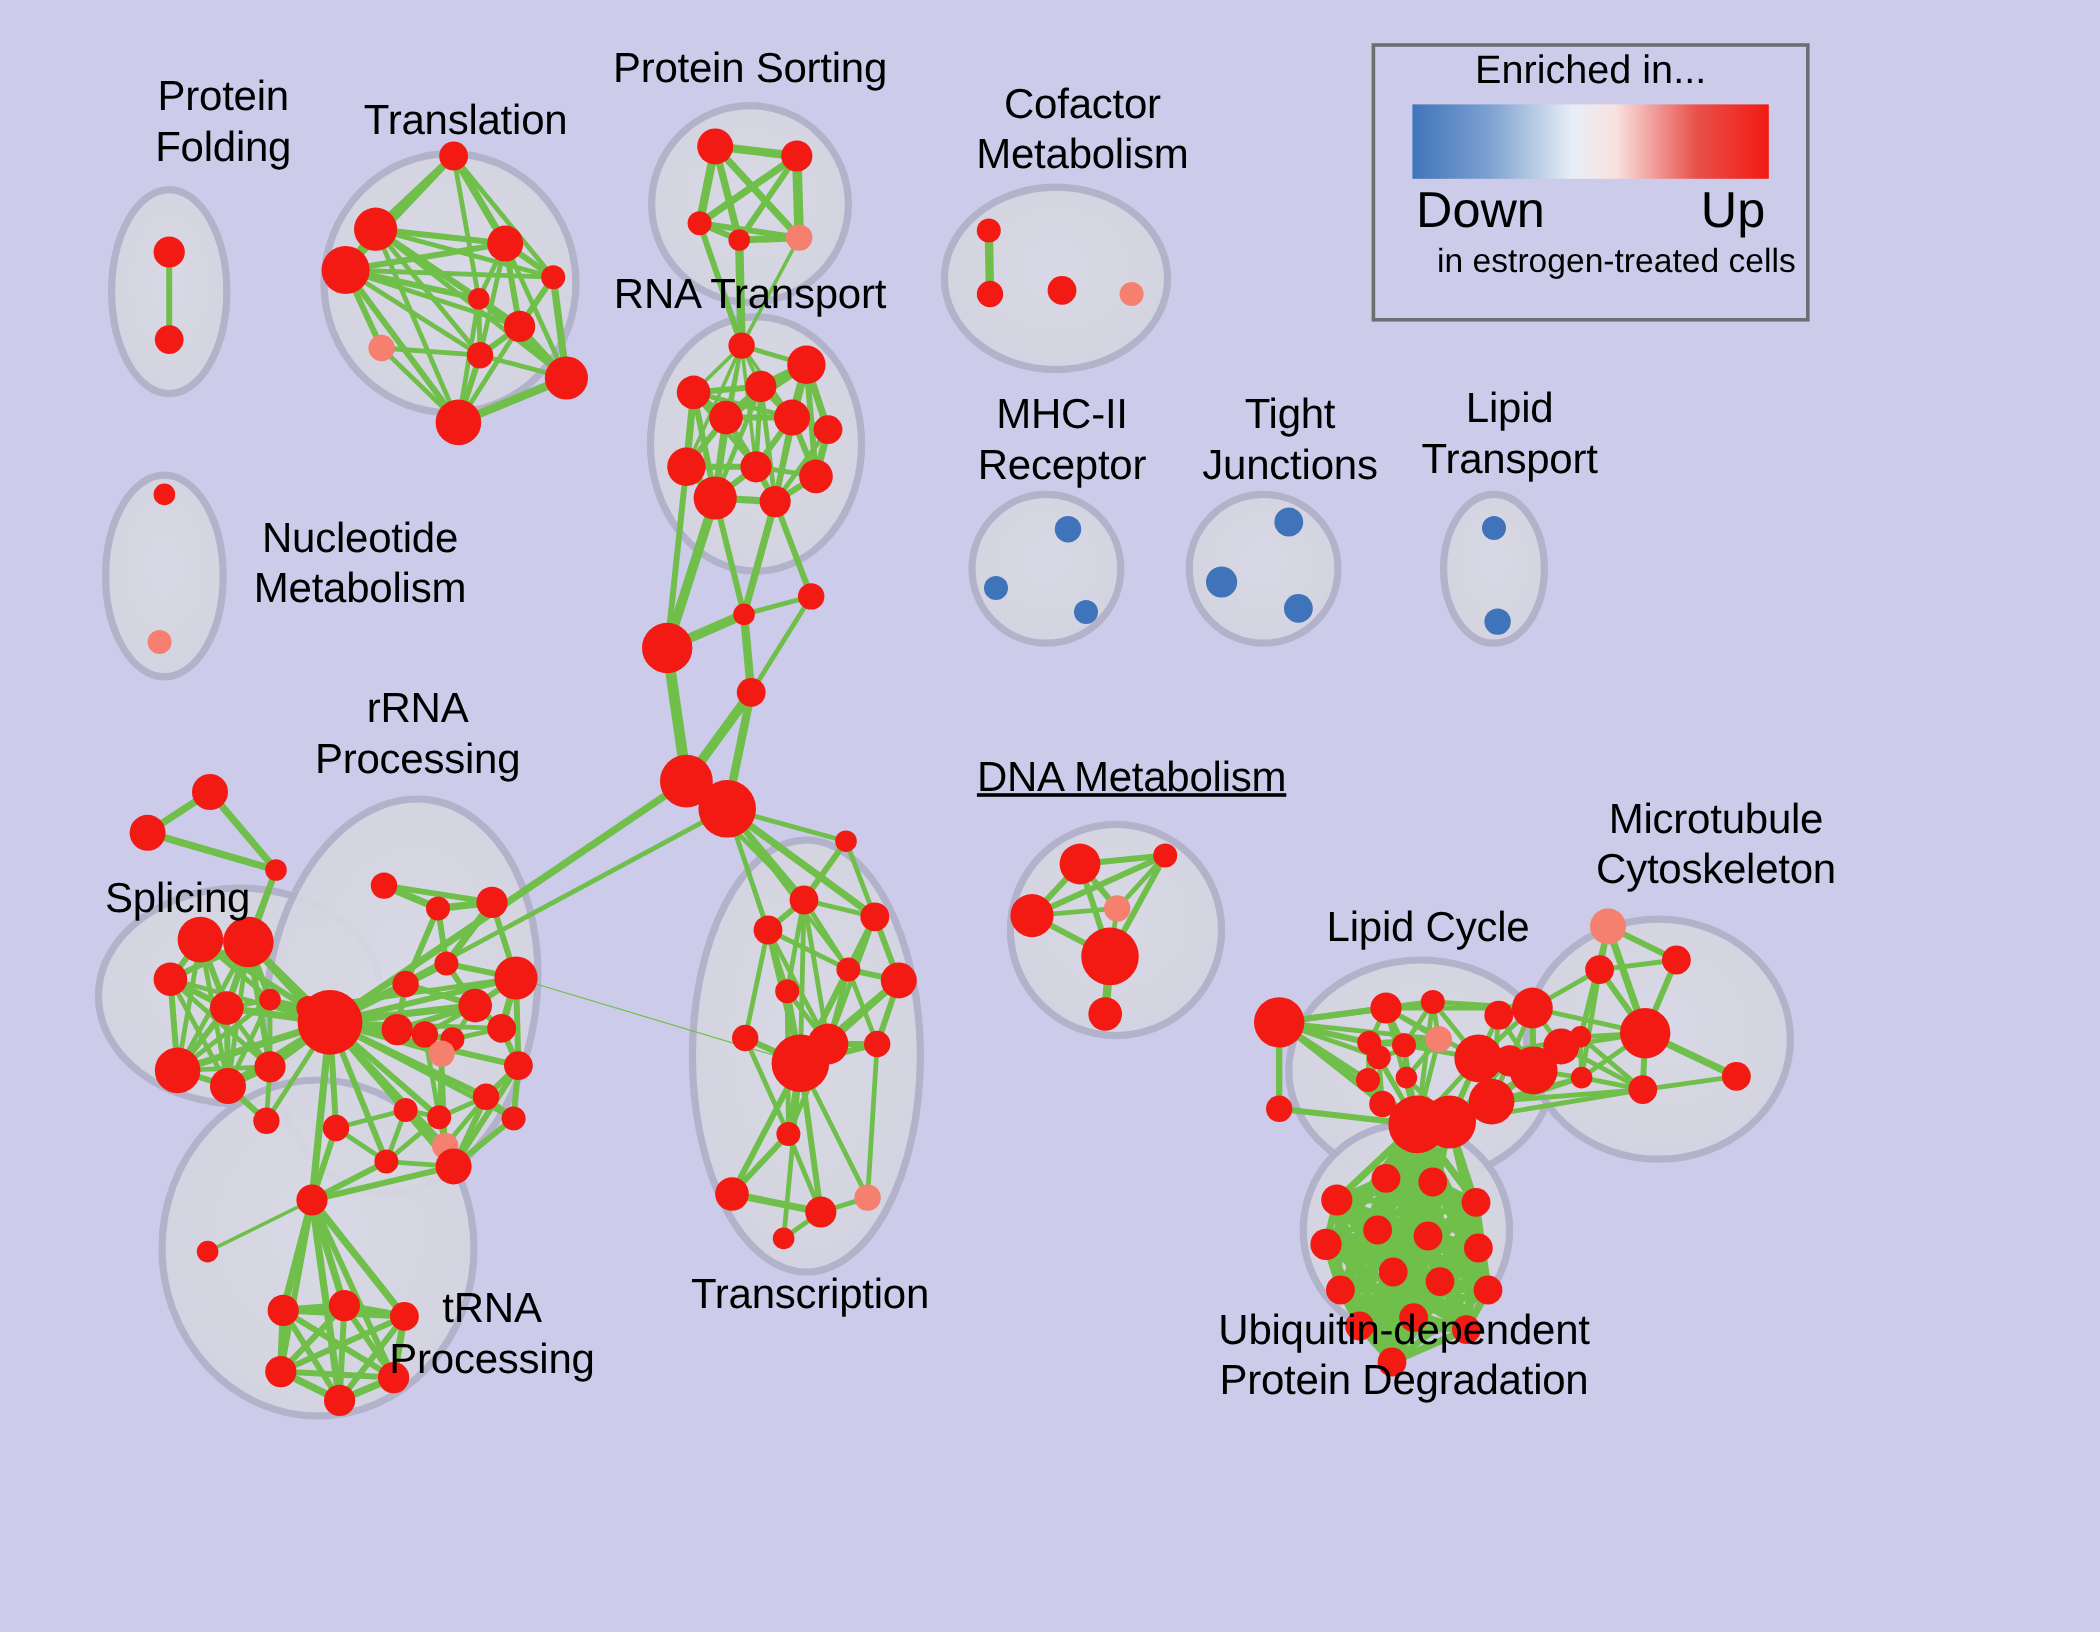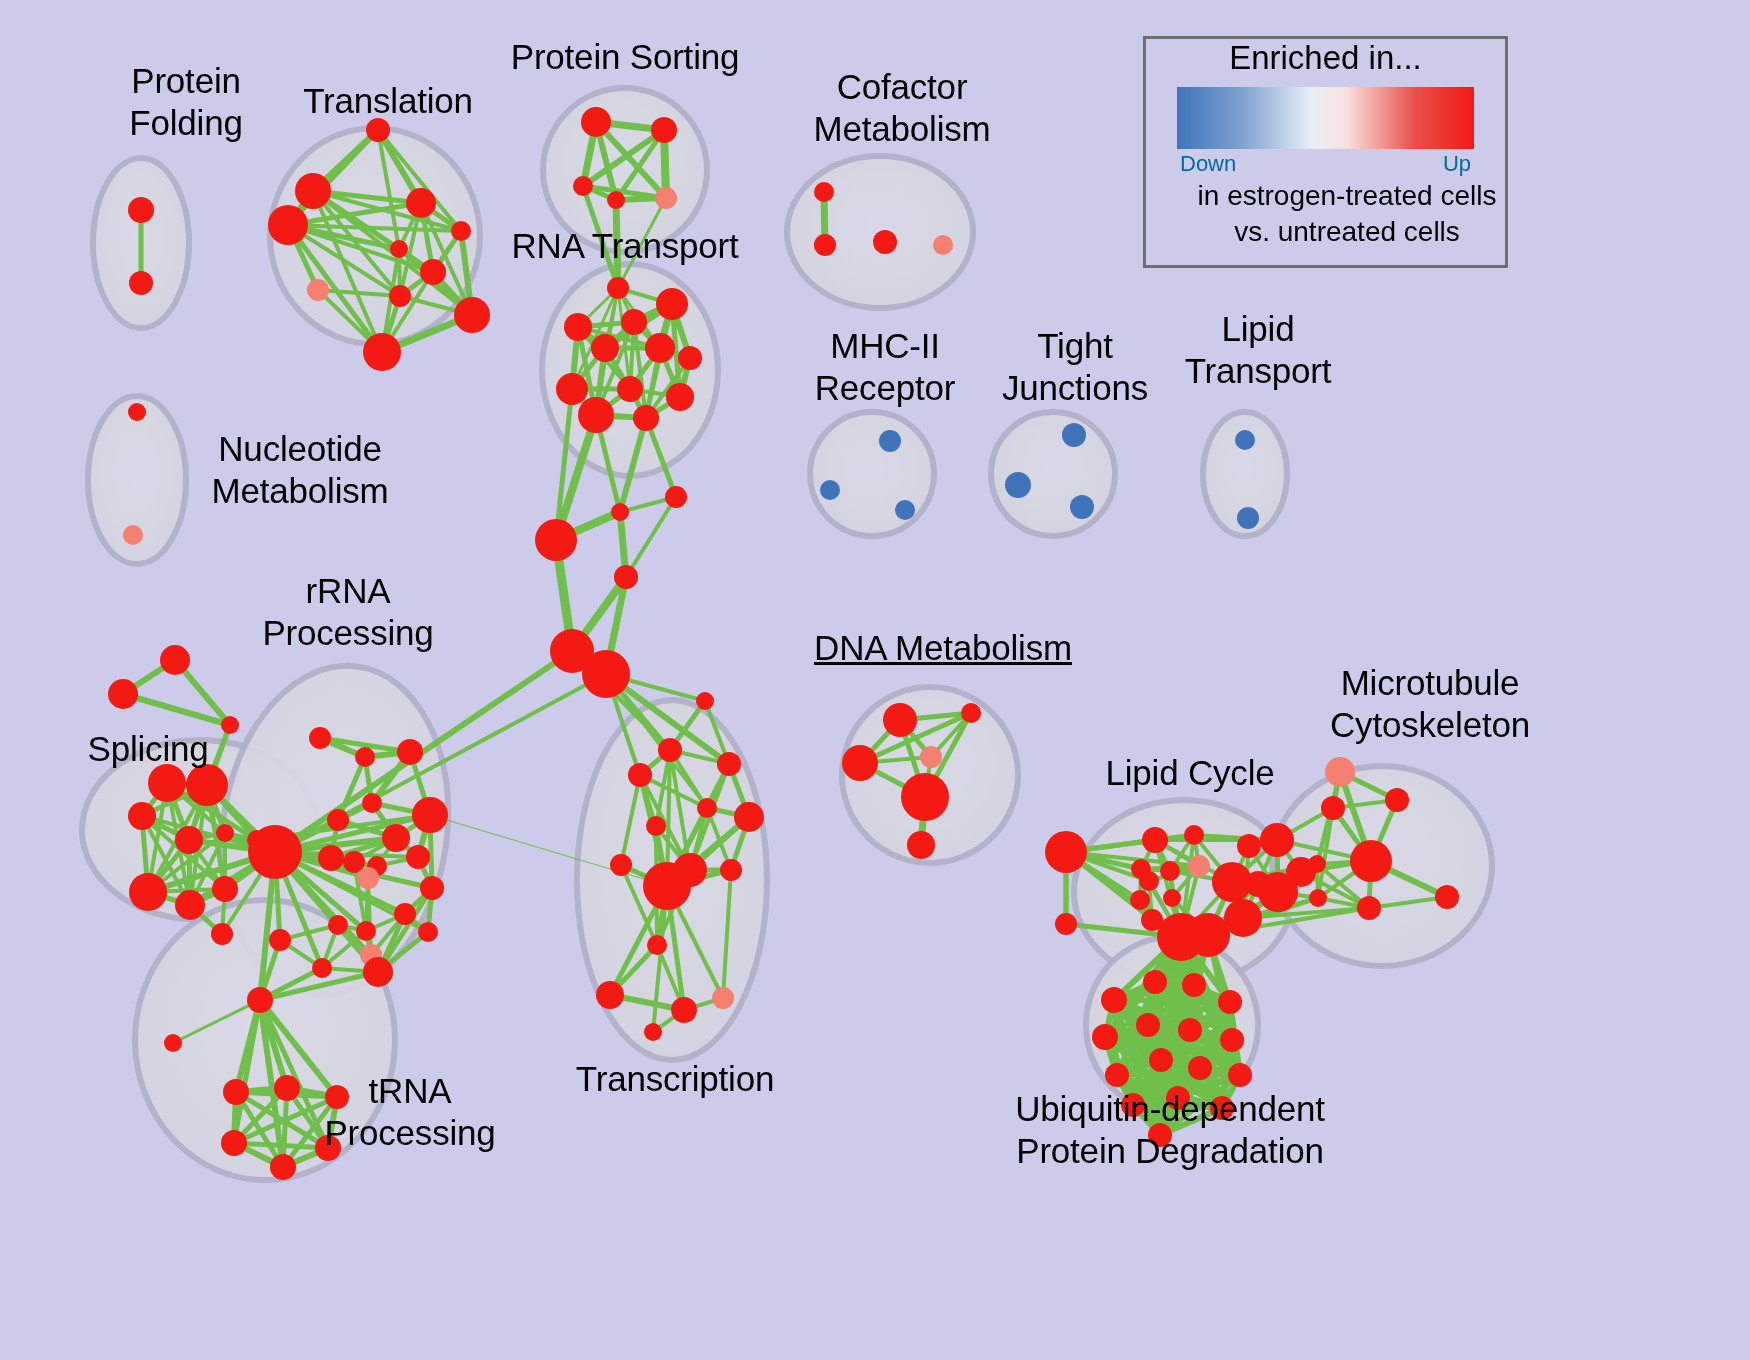--- a/index.html
+++ b/index.html
@@ -28,21 +28,21 @@
     background:#ccccea;
     text-align:center;
   }
   #legend .lg-title{font-size:33px;color:#000;}
   #legend .lg-bar{
     height:62px;margin:10px auto 0 auto;
     background:linear-gradient(to right,#3f74ba 0%,#7fa2d0 22%,#e8eef6 45%,#f8e2e0 57%,#e8504a 80%,#f21a12 100%);
   }
   #legend .lg-ends{
     display:flex;justify-content:space-between;
-    font-size:22px;color:#0369a1;margin:2px 34px 0 34px;
+    font-size:42px;color:#000000;margin:2px 34px 0 34px;
   }
   #legend .lg-sub{font-size:28px;color:#000;line-height:34px;margin-top:2px;margin-left:43px;}
 </style>
 </head>
 <body>
 
 <div id="stage">
   <svg class="net" viewBox="0 0 1750 1360">
     <defs>
       <radialGradient id="clusterGrad" cx="50%" cy="45%" r="62%">
@@ -784,21 +784,21 @@
 Folding</div>
       <div class="cluster-label" style="left: 288px; top: 36px; width: 200px; margin-top: 44px;">Translation</div>
       <div class="cluster-label" style="left: 500px; top: 36px; width: 250px;">Protein Sorting</div>
       <div class="cluster-label" style="left: 792px; top: 66px; width: 220px;">Cofactor
 Metabolism</div>
       <div class="cluster-label" style="left: 500px; top: 225px; width: 250px;">RNA Transport</div>
       <div class="cluster-label" style="left: 795px; top: 325px; width: 180px;">MHC-II
 Receptor</div>
       <div class="cluster-label" style="left: 985px; top: 325px; width: 180px;">Tight
 Junctions</div>
-      <div class="cluster-label" style="left: 1168px; top: 308px; width: 180px;">Lipid
+      <div class="cluster-label" style="left: 1168px; top: 320px; width: 180px;">Lipid
 Transport</div>
       <div class="cluster-label" style="left: 190px; top: 428px; width: 220px;">Nucleotide
 Metabolism</div>
       <div class="cluster-label" style="left: 248px; top: 570px; width: 200px;">rRNA
 Processing</div>
       <div class="cluster-label" style="left: 58px; top: 728px; width: 180px;">Splicing</div>
       <div class="cluster-label" style="left: 808px; top: 627px; width: 270px; text-decoration: underline;">DNA Metabolism</div>
       <div class="cluster-label" style="left: 1300px; top: 662px; width: 260px;">Microtubule
 Cytoskeleton</div>
       <div class="cluster-label" style="left: 1090px; top: 752px; width: 200px;">Lipid Cycle</div>
@@ -810,15 +810,14 @@
     </div>
 
   <div id="legend" style="left: 1143px; top: 36px; width: 365px; height: 232px;">
     <div class="lg-title">Enriched in...</div>
     <div class="lg-bar" style="width: 297px;"></div>
     <div class="lg-ends">
       <span>Down</span>
       <span>Up</span>
     </div>
     <div class="lg-sub">in estrogen-treated cells</div>
-    <div class="lg-sub">vs. untreated cells</div>
   </div>
 </div>
 
 </body></html>

